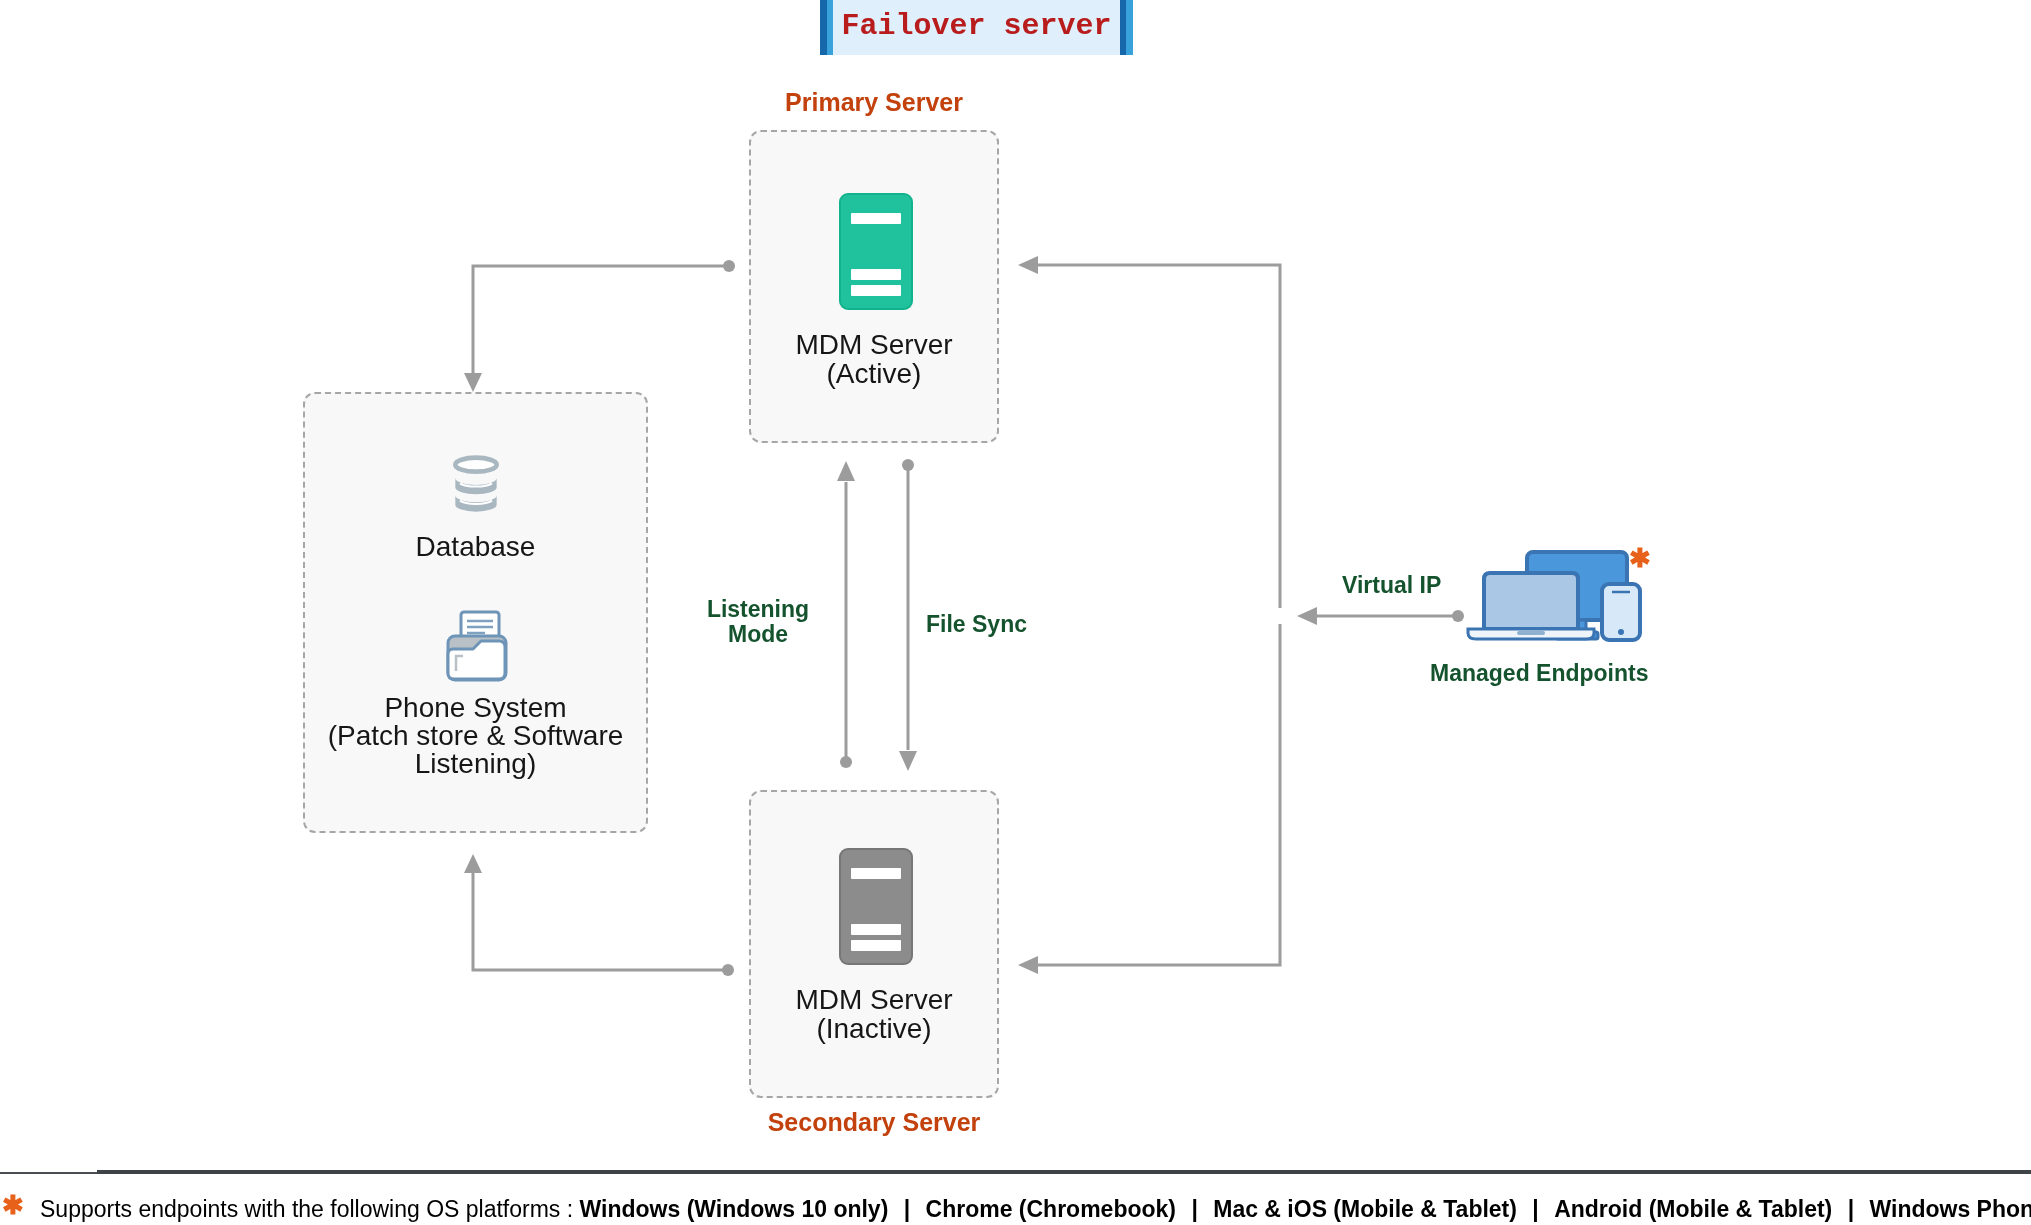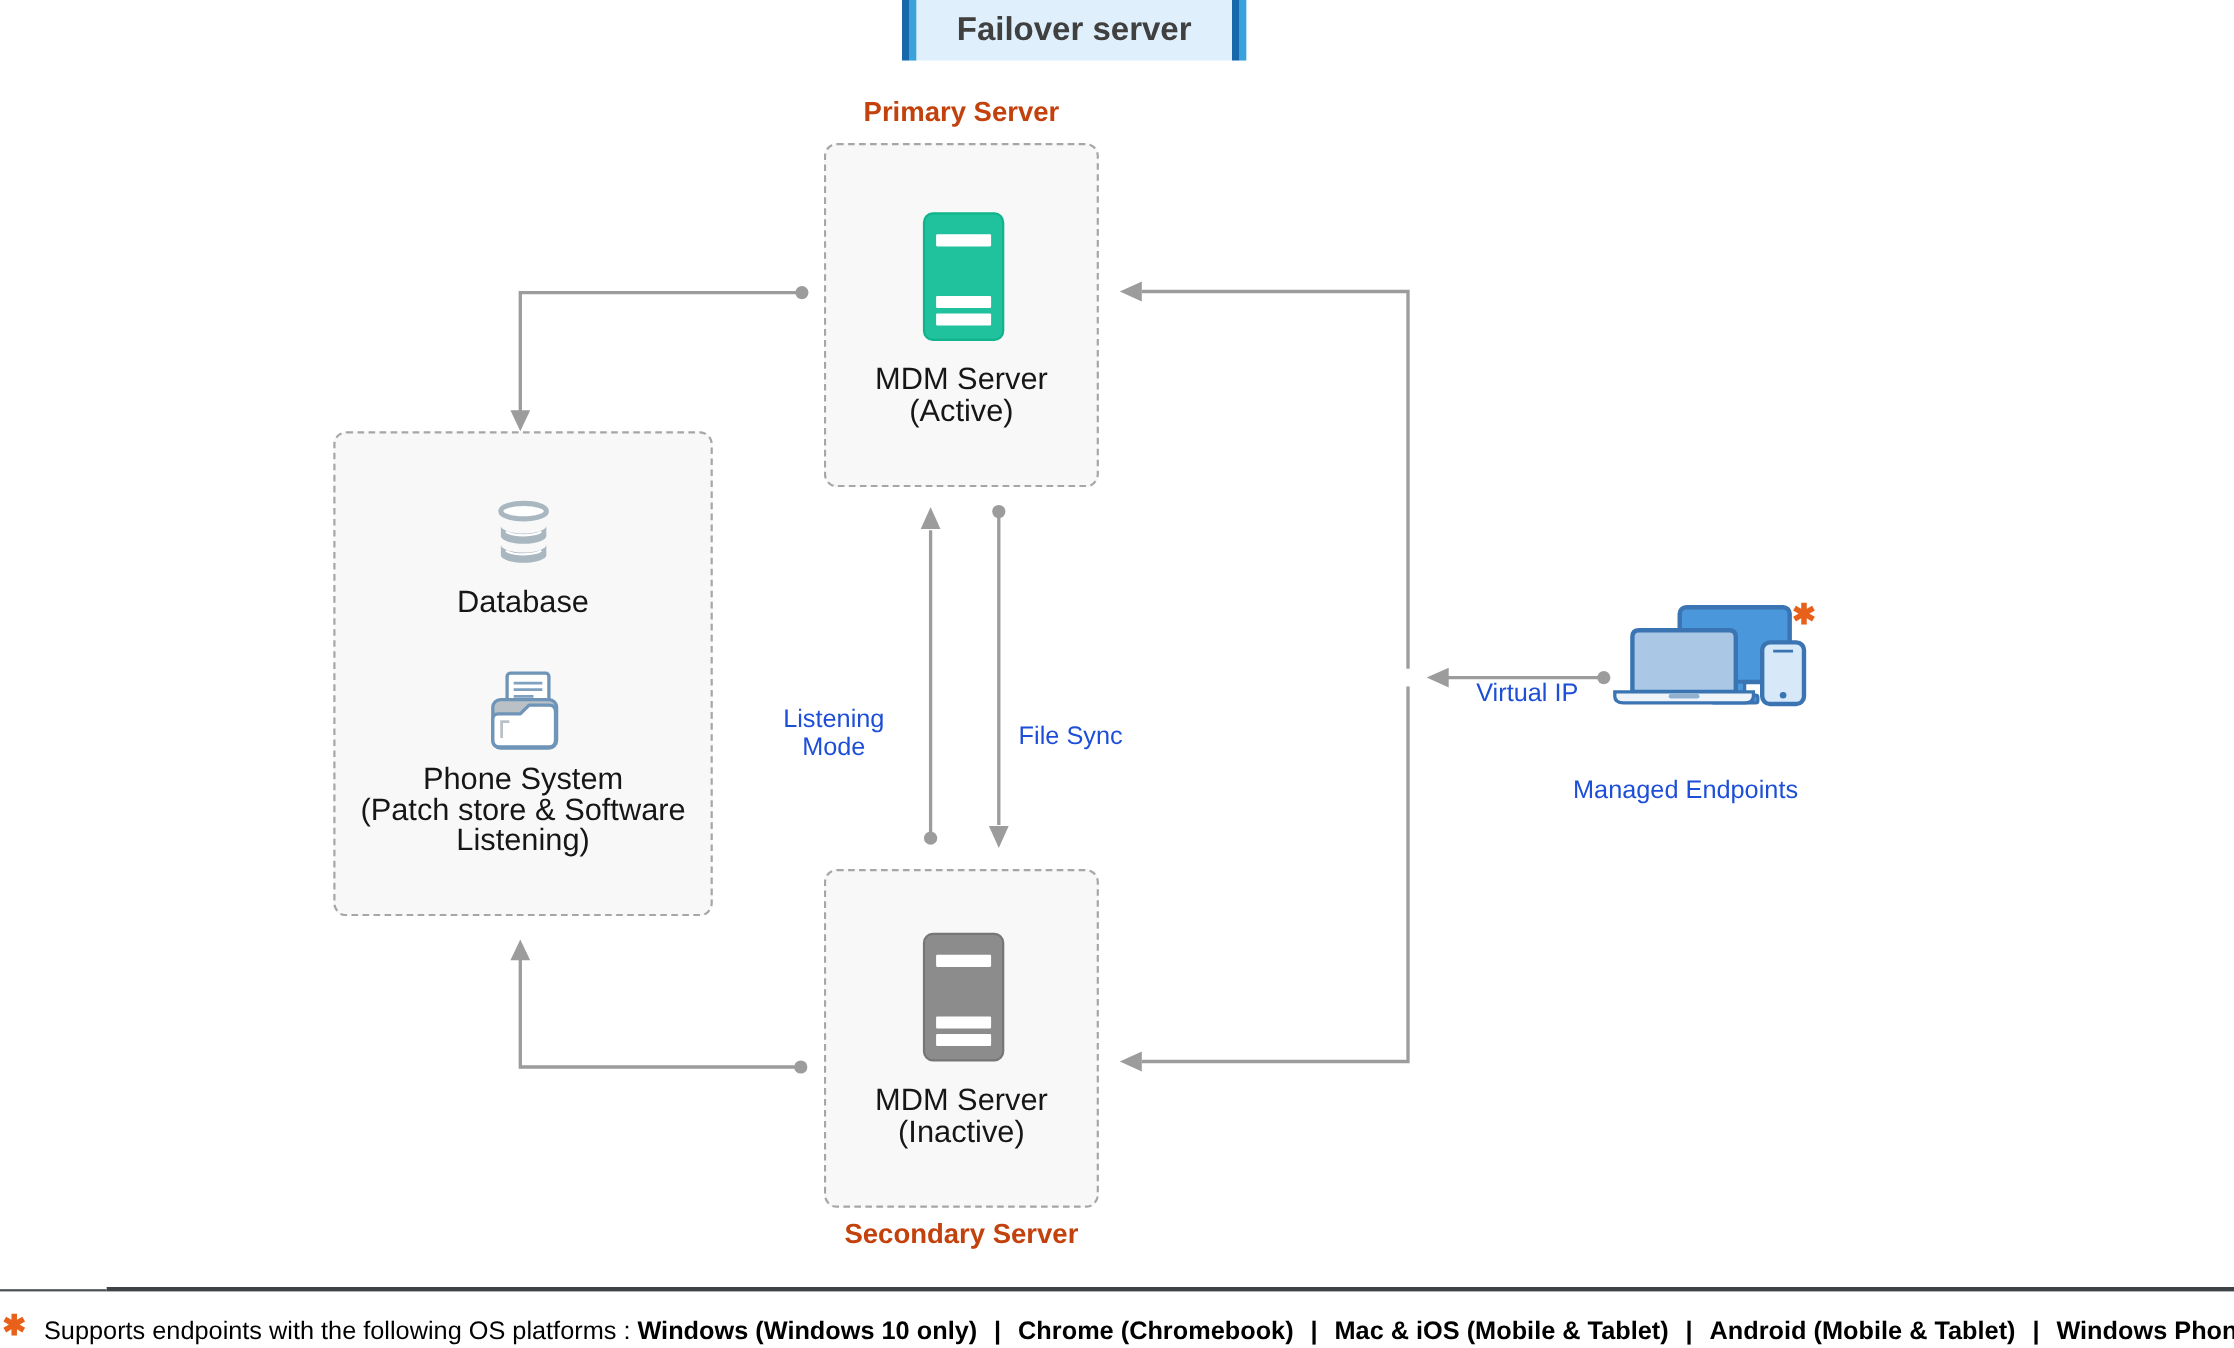--- a/index.html
+++ b/index.html
@@ -6,21 +6,21 @@
   .canvas{position:relative;width:2031px;height:1225px;background:#ffffff;overflow:hidden;
           font-family:"Liberation Sans", sans-serif;color:#111;}
 
   
   .header-box{position:absolute;left:820px;top:0;width:313px;height:55px;background:#dff0fc;}
   .header-bar{position:absolute;top:0;width:13px;height:100%;
               background:linear-gradient(to right,#1668ab 50%,#39a2da 50%);}
   .header-bar.left{left:0;}
   .header-bar.right{right:0;}
   .header-title{position:absolute;left:13px;right:13px;top:0;height:55px;line-height:53px;
-                text-align:center;font-size:30px;font-weight:bold;color:#404040;}
+                text-align:center;font-size:30px;font-weight:bold;color:#b91c1c;font-family:Liberation Mono, monospace;}
 
   
   .zone-label{position:absolute;width:250px;text-align:center;font-size:25px;font-weight:bold;color:#c2410c;}
 
   
   .dashed-box{position:absolute;border:2px dashed #a6a6a6;border-radius:12px;background:#f8f8f8;box-sizing:border-box;}
   #box-primary{left:749px;top:130px;width:250px;height:313px;}
   #box-secondary{left:749px;top:790px;width:250px;height:308px;}
   #box-storage{left:303px;top:392px;width:345px;height:441px;}
 
@@ -33,21 +33,21 @@
 
   .caption{position:absolute;left:0;width:100%;text-align:center;font-size:28px;line-height:29px;color:#161616;}
 
   
   .db-icon{position:absolute;left:147px;top:60px;}
   .db-label{top:138px;}
   .fs-icon{position:absolute;left:139px;top:216px;}
   .fs-label{top:300px;line-height:28px;}
 
   
-  .conn-label{position:absolute;font-size:23px;font-weight:normal;color:#1d4ed8;margin-top:44px;}
+  .conn-label{position:absolute;font-size:23px;font-weight:bold;color:#14532d;}
   #label-listening{left:688px;top:597px;width:140px;text-align:center;line-height:25px;}
   #label-filesync{left:926px;top:611px;}
   #label-virtualip{left:1342px;top:572px;}
   #label-endpoints{left:1430px;top:660px;width:262px;text-align:left;}
 
   
   .overlay{position:absolute;left:0;top:0;}
 
   
   .rule-thin{position:absolute;left:0;top:1172px;width:97px;height:2px;background:#4a4e52;}

